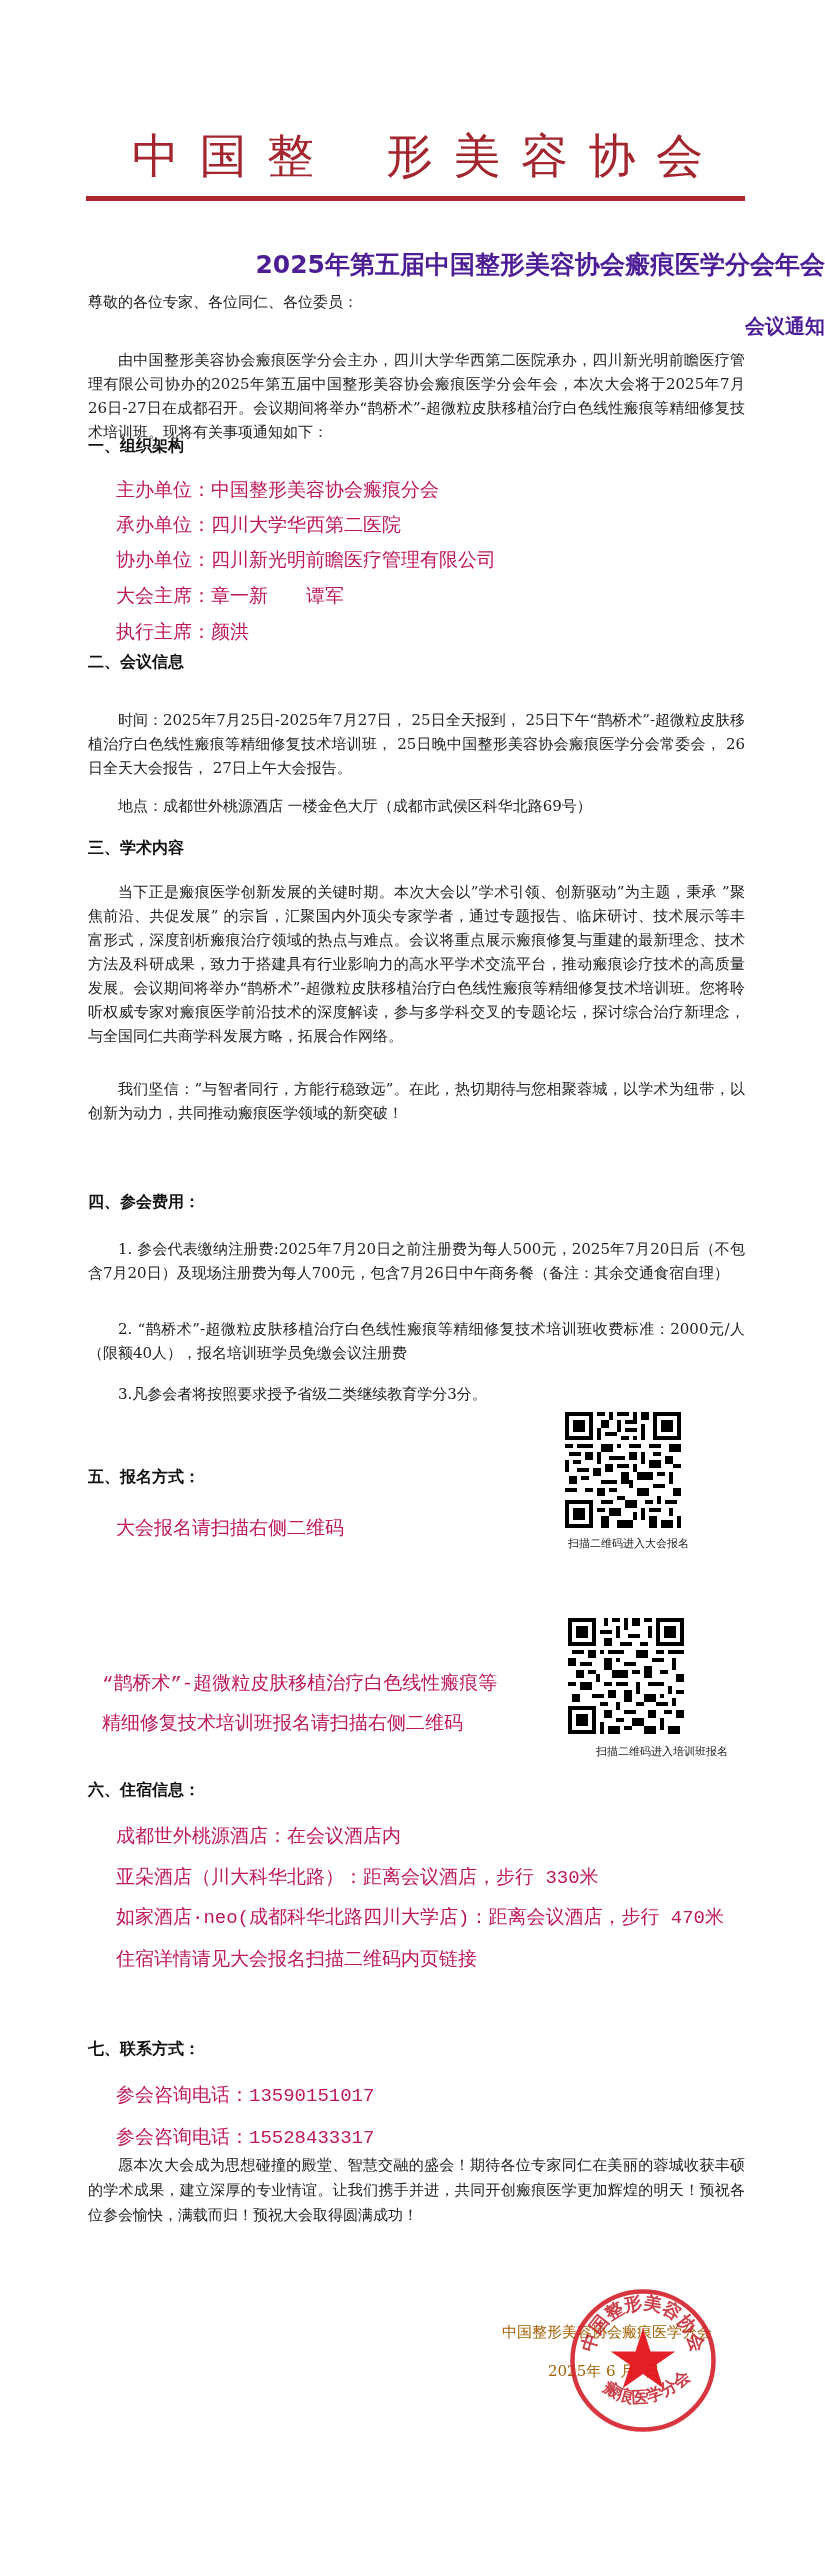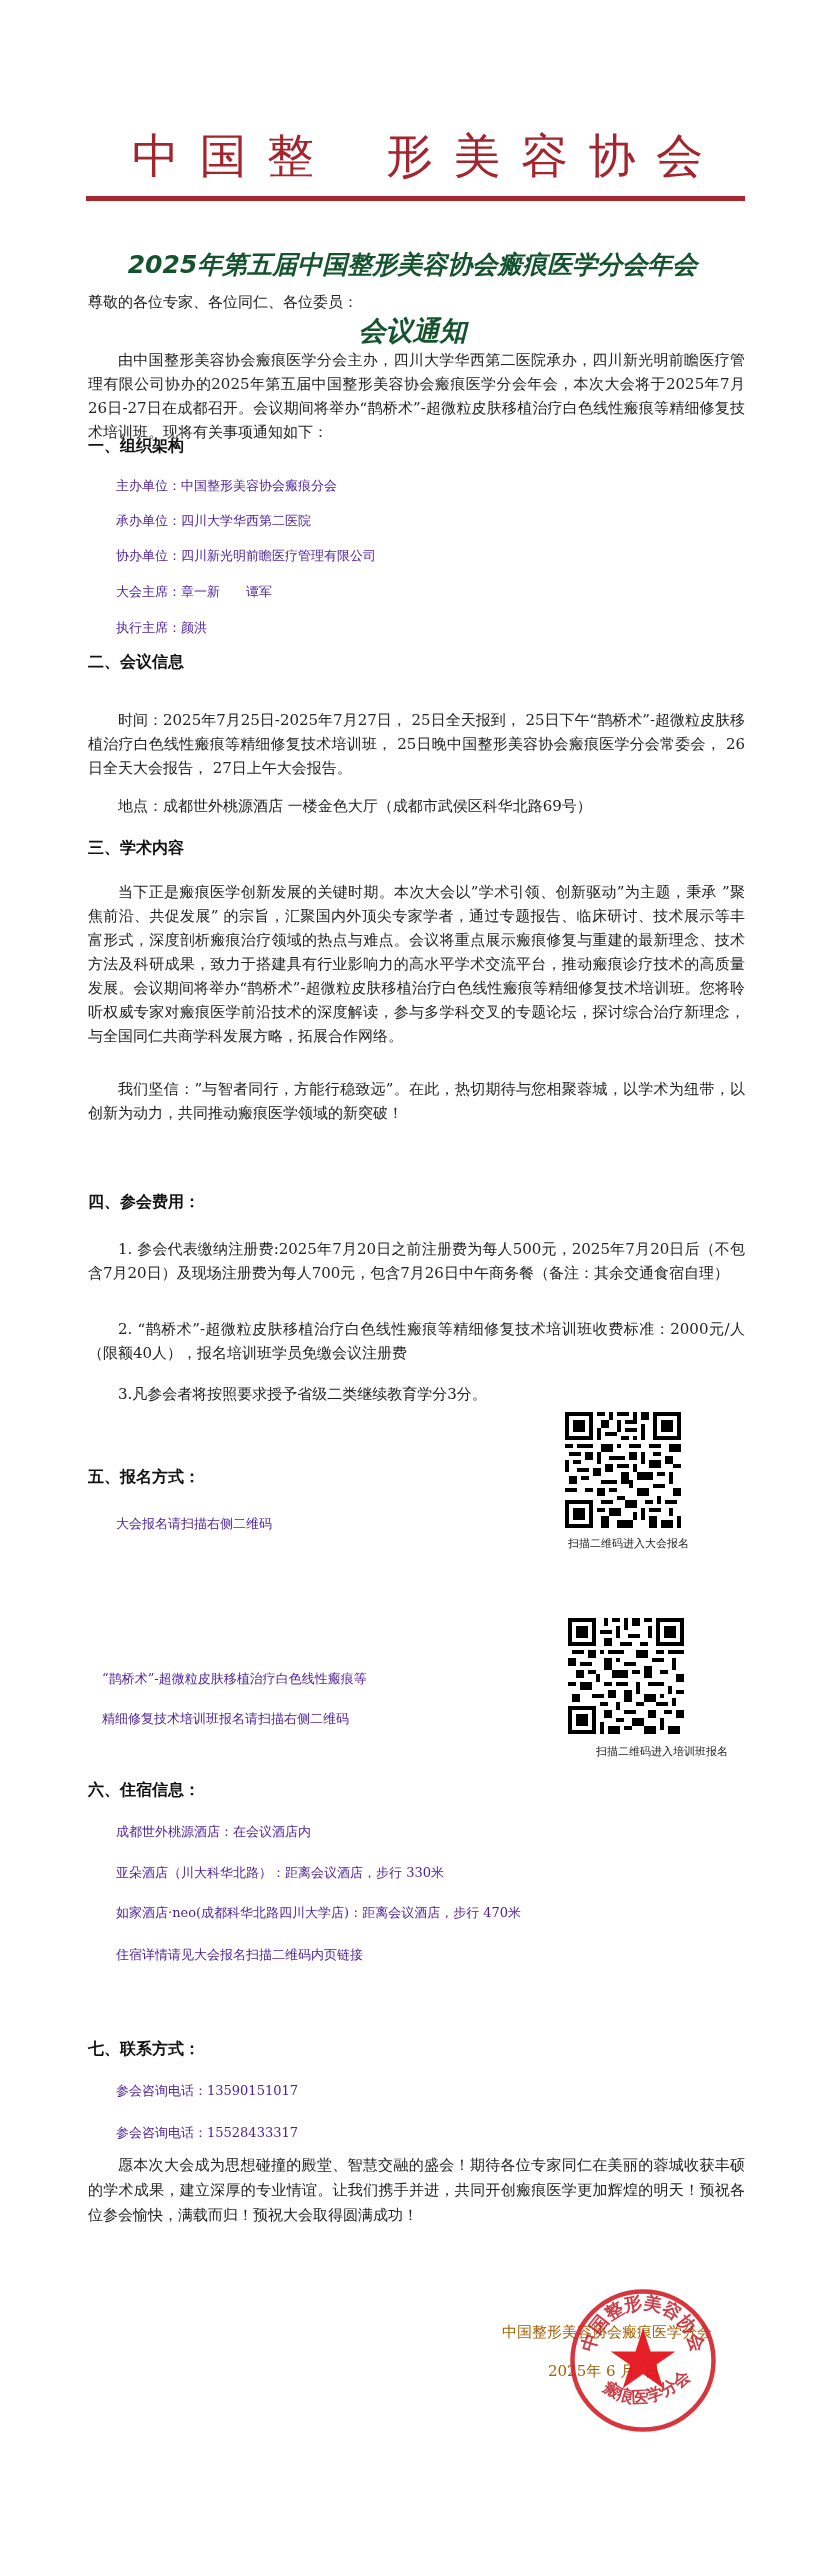--- a/index.html
+++ b/index.html
@@ -8,34 +8,34 @@
   .abs { position: absolute; }
   .org-header {
     left: 86px; top: 122px; width: 659px; height: 69px;
     display: flex; justify-content: space-between; align-items: center;
     padding: 0 42px 0 46px;
     color: #a3262f; font-size: 47px; font-family: "DejaVu Serif", serif; letter-spacing: 0;
   }
   .org-header span.gap { width: 31px; }
   .red-rule { left: 86px; top: 196px; width: 659px; height: 4.6px; background: #a8262e; }
   .title {
-    left: 0; width: 825px; text-align: center;
-    font-family: "DejaVu Sans", "Liberation Sans", sans-serif; font-weight: bold; color: #14532d; font-style: italic;
+    left: 0; width: 825px; text-align: right;
+    font-family: "DejaVu Sans", "Liberation Sans", sans-serif; font-weight: bold; color: #4c1d95;
   }
   .title-1 { top: 248px; font-size: 25px; }
-  .title-2 { top: 313px; font-size: 27px; }
+  .title-2 { top: 313px; font-size: 20px; }
   .body-text {
     left: 88px; width: 657px; font-size: 15px; line-height: 24px; color: #222;
     text-align: justify;
   }
   .indent { text-indent: 30px; }
   .heading {
     left: 88px; font-family: "DejaVu Sans", "Liberation Sans", sans-serif; font-weight: bold; font-size: 16px; color: #111;
   }
-  .sub-item { left: 116px; font-size: 13px; color: #4c1d95; white-space: nowrap; }
+  .sub-item { left: 116px; font-size: 19px; color: #be185d; white-space: nowrap; font-family: Liberation Mono, monospace; }
   .qr {
     width: 116px; height: 116px; background: #fff;
   }
   .qr svg { width: 100%; height: 100%; display: block; }
   .qr-caption { font-family: "DejaVu Sans", "Liberation Sans", sans-serif; font-size: 11px; color: #222; white-space: nowrap; }
   .sig { font-size: 15px; color: #a16207; white-space: nowrap; }
   .stamp { left: 568px; top: 2287px; width: 150px; height: 147px; }
   .stamp svg { width: 100%; height: 100%; }
 </style>
 </head>

